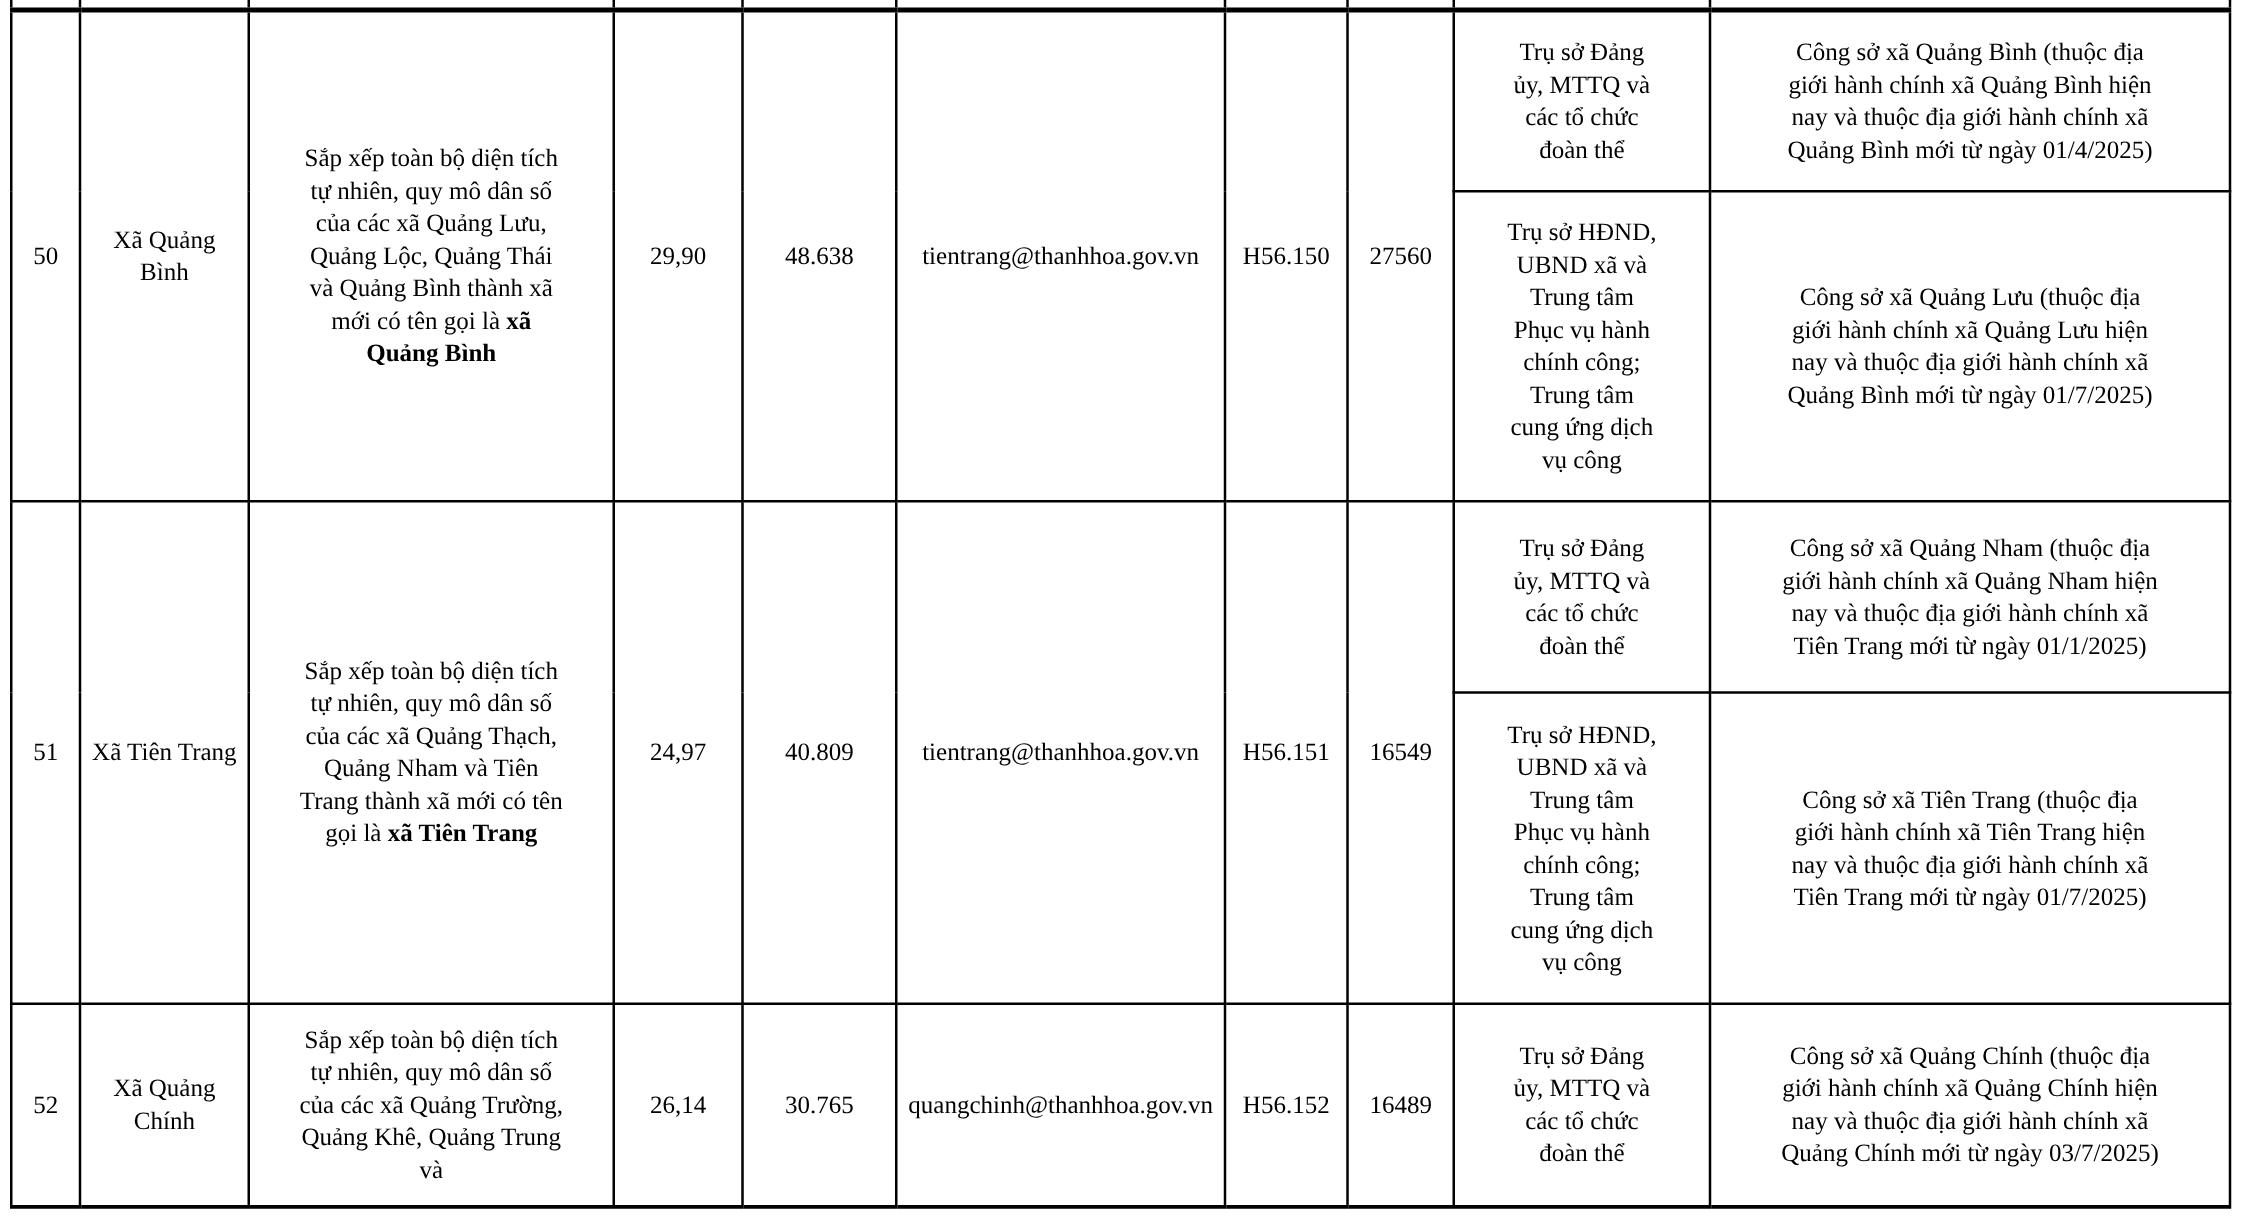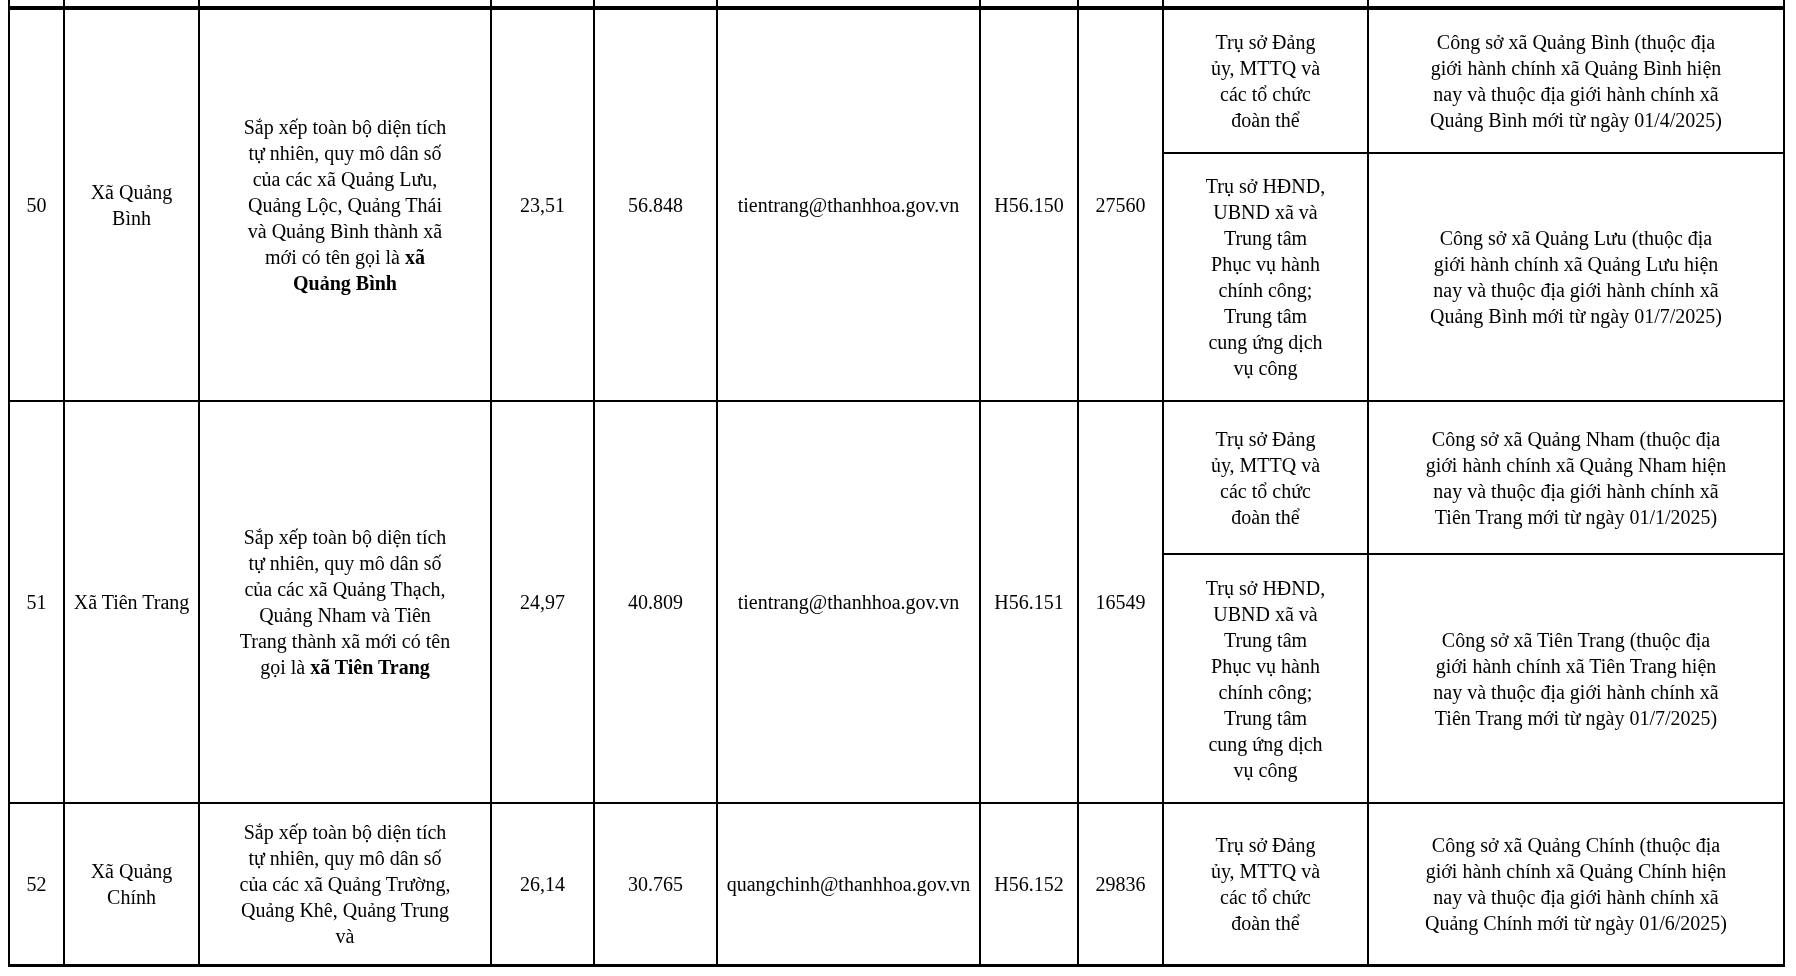--- a/index.html
+++ b/index.html
@@ -81,22 +81,22 @@
       </tr>
 
       <tr style="height:145px">
         <td rowspan="2"><span>50</span></td>
         <td rowspan="2">
             <div class="inner w-name">Xã Quảng Bình</div>
           </td>
         <td rowspan="2">
           <div class="inner w-desc"><span>Sắp xếp toàn bộ diện tích tự nhiên, quy mô dân số của các xã Quảng Lưu, Quảng Lộc, Quảng Thái và Quảng Bình thành xã mới có tên gọi là </span><b>xã Quảng Bình</b></div>
         </td>
-        <td rowspan="2" class="nowrap"><span>23,51</span></td>
-        <td rowspan="2" class="nowrap"><span>56.848</span></td>
+        <td rowspan="2" class="nowrap"><span>29,90</span></td>
+        <td rowspan="2" class="nowrap"><span>48.638</span></td>
         <td rowspan="2" class="nowrap"><span>tientrang@thanhhoa.gov.vn</span></td>
         <td rowspan="2" class="nowrap"><span>H56.150</span></td>
         <td rowspan="2" class="nowrap"><span>27560</span></td>
         <td>
             <div class="inner w-type">Trụ sở Đảng ủy, MTTQ và các tổ chức đoàn thể</div>
           </td>
         <td>
             <div class="inner w-loc">Công sở xã Quảng Bình (thuộc địa giới hành chính xã Quảng Bình hiện nay và thuộc địa giới hành chính xã Quảng Bình mới từ ngày 01/4/2025)</div>
           </td>
       </tr>
@@ -143,23 +143,23 @@
         <td>
             <div class="inner w-name">Xã Quảng Chính</div>
           </td>
         <td>
           <div class="inner w-desc"><span>Sắp xếp toàn bộ diện tích tự nhiên, quy mô dân số của các xã Quảng Trường, Quảng Khê, Quảng Trung và</span><b></b></div>
         </td>
         <td class="nowrap"><span>26,14</span></td>
         <td class="nowrap"><span>30.765</span></td>
         <td class="nowrap"><span>quangchinh@thanhhoa.gov.vn</span></td>
         <td class="nowrap"><span>H56.152</span></td>
-        <td class="nowrap"><span>29836</span></td>
+        <td class="nowrap"><span>16489</span></td>
         <td>
             <div class="inner w-type">Trụ sở Đảng ủy, MTTQ và các tổ chức đoàn thể</div>
           </td>
         <td>
-            <div class="inner w-loc">Công sở xã Quảng Chính (thuộc địa giới hành chính xã Quảng Chính hiện nay và thuộc địa giới hành chính xã Quảng Chính mới từ ngày 01/6/2025)</div>
+            <div class="inner w-loc">Công sở xã Quảng Chính (thuộc địa giới hành chính xã Quảng Chính hiện nay và thuộc địa giới hành chính xã Quảng Chính mới từ ngày 03/7/2025)</div>
           </td>
       </tr>
     </tbody>
   </table>
 </div>
 
 </body></html>

